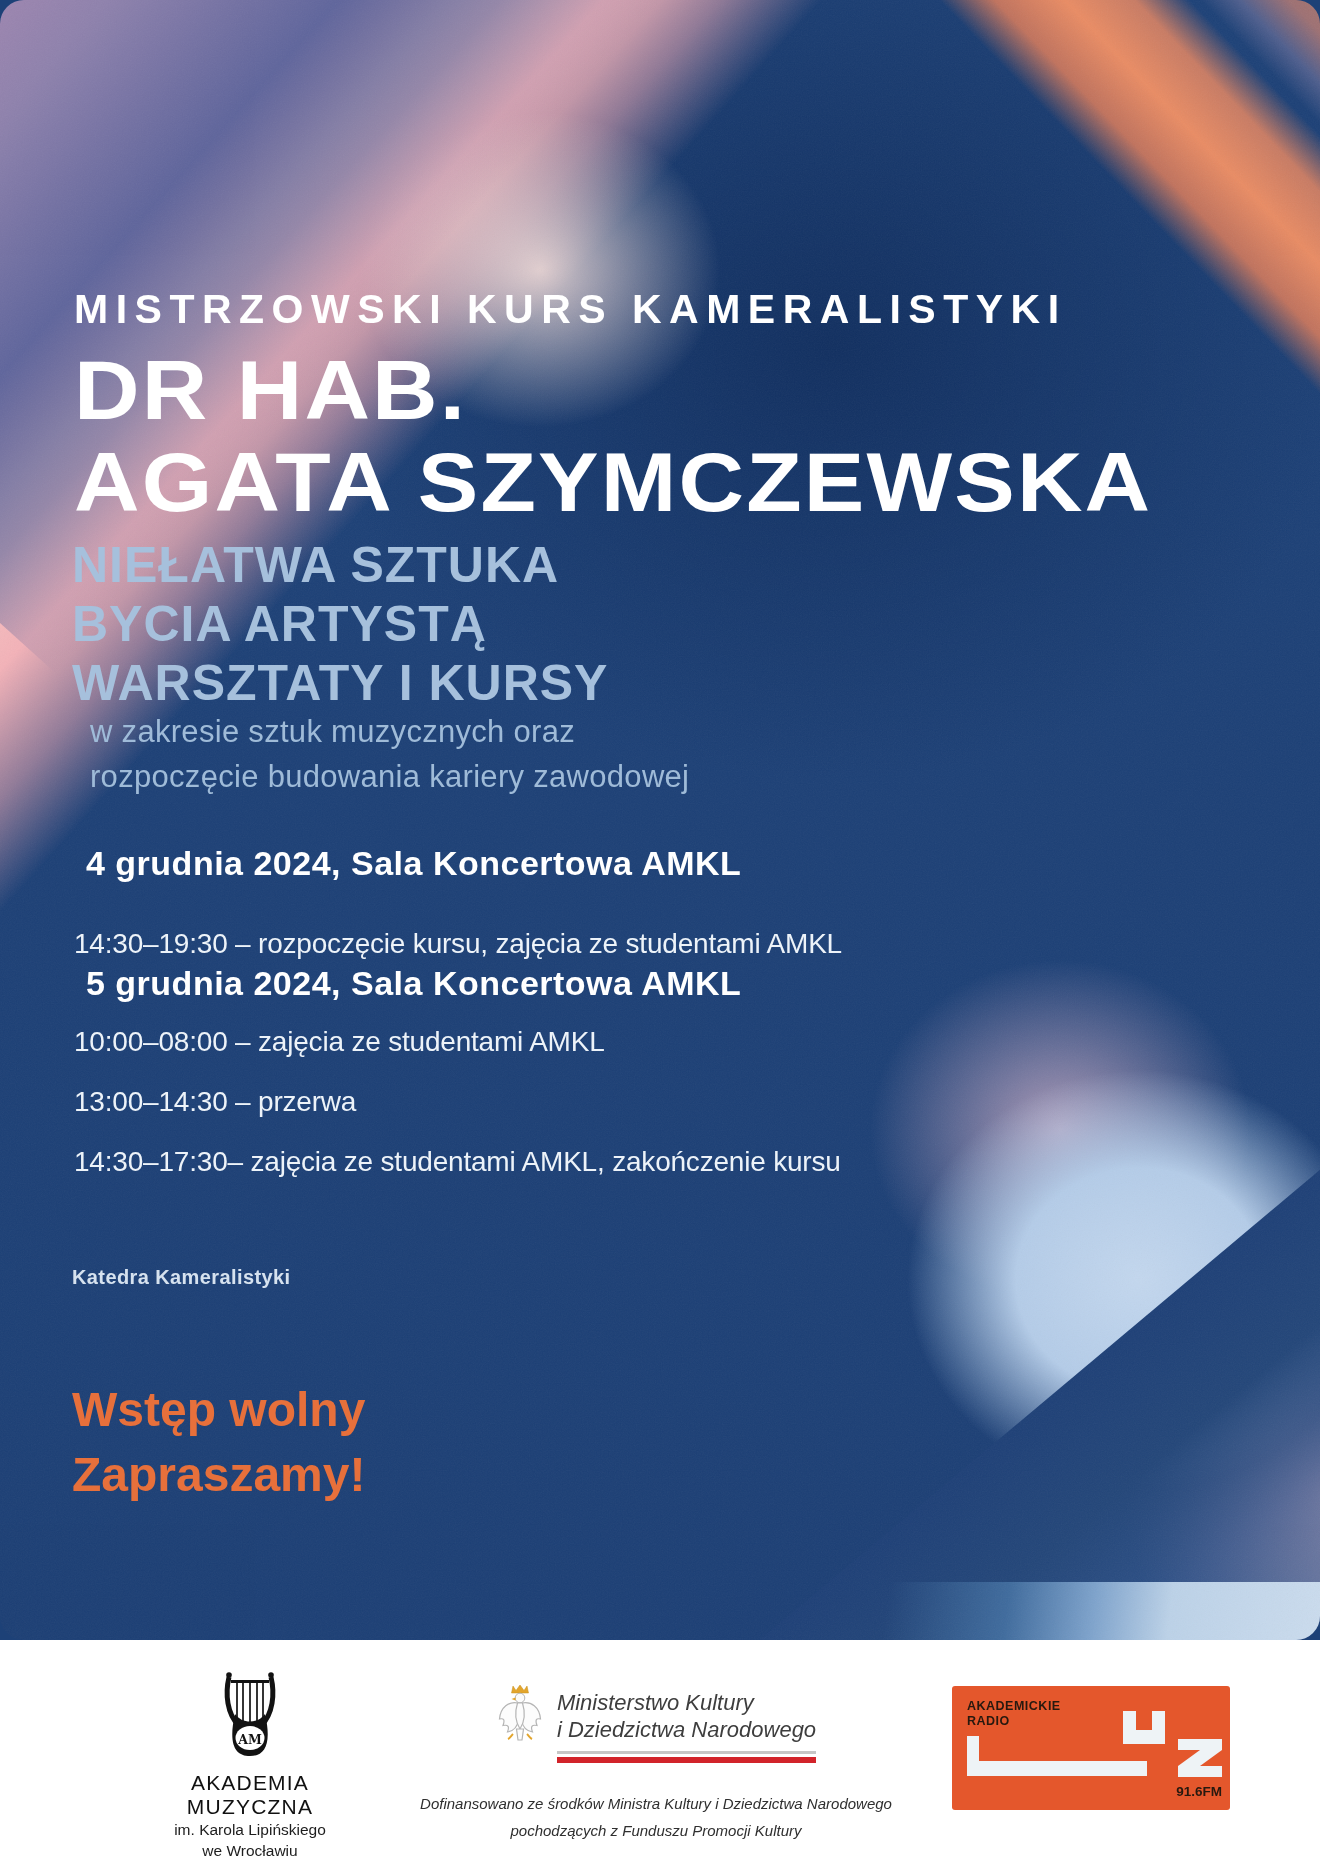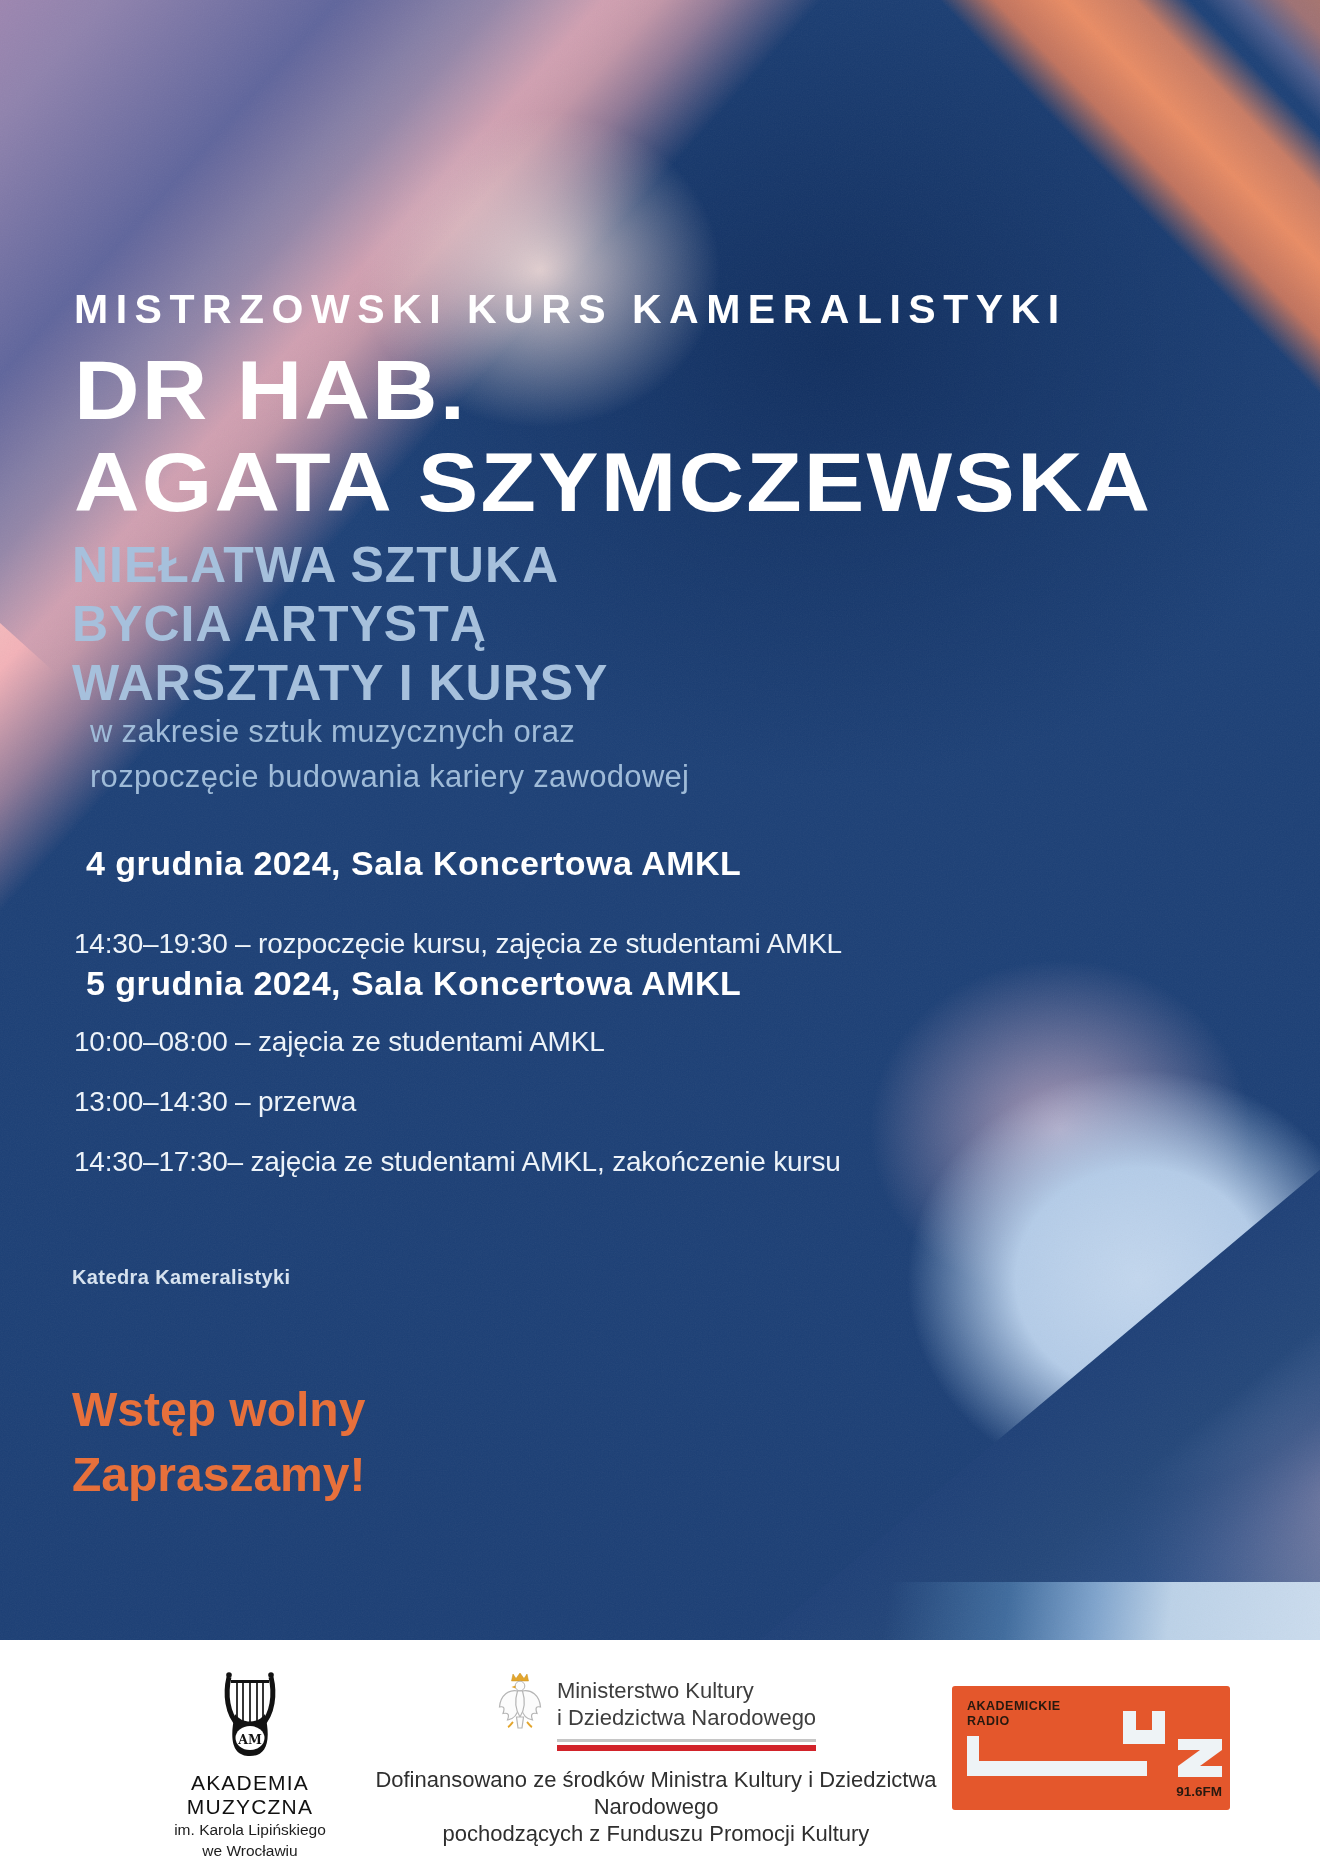--- a/index.html
+++ b/index.html
@@ -1,21 +1,21 @@
 <!DOCTYPE html>
 <html><head>
 <meta charset="utf-8">
 <style>
   html,body{margin:0;padding:0;background:#222;}
   .poster{
     position:relative;width:1320px;height:1867px;overflow:hidden;
     background:#1d4177;font-family:"Liberation Sans",sans-serif;
     -webkit-font-smoothing:antialiased;
   }
-  .art{position:absolute;left:0;top:0;width:1320px;height:1640px;overflow:hidden;}
+  .art{position:absolute;left:0;top:0;width:1320px;height:1640px;overflow:hidden;border-radius:24px;}
   .layer{position:absolute;}
   .bg-base{inset:0;background:
     radial-gradient(760px 640px at 63% 21%, #112f60 0%, rgba(17,47,96,0) 68%),
     linear-gradient(#1d4177,#1c3f75);}
   .band-pink{
     left:-890px;top:140px;width:1900px;height:580px;transform:rotate(-48deg);
     background:linear-gradient(to bottom,
       rgba(243,176,180,0) 0%, rgba(243,176,180,.75) 12%, #f2adb2 30%,
       #f6c9c5 50%, #f3b2b8 70%, rgba(240,170,180,.55) 85%, rgba(240,170,180,0) 98%);}
   .pink-highlight{
@@ -83,27 +83,27 @@
   .t-sch-i4{top:1148px;}
   .t-dept{left:72px;top:1266px;font-size:20px;font-weight:bold;color:#d6e2ef;letter-spacing:.4px;}
   .t-cta{left:72px;font-size:48px;font-weight:bold;color:#e7703b;line-height:1;}
   .t-cta1{top:1386px;}
   .t-cta2{top:1451px;}
 
   .footer{position:absolute;left:0;top:1640px;width:1320px;height:227px;background:#ffffff;}
   .academy{position:absolute;left:128px;top:28px;width:244px;text-align:center;color:#141414;}
   .academy-name{margin-top:9px;font-size:21px;letter-spacing:1.2px;color:#111;}
   .academy-sub{font-size:15.5px;line-height:21px;color:#1d1d1d;}
-  .ministry{position:absolute;left:336px;top:32px;width:640px;}
+  .ministry{position:absolute;left:336px;top:44px;width:640px;font-style:italic;}
   .min-row{display:flex;justify-content:center;align-items:flex-start;gap:13px;}
   .min-name{font-size:22px;color:#3e3e3e;line-height:27px;padding-top:5px;}
   .stripes{margin-top:8px;}
   .s-gray{height:3px;background:#c6c6c6;}
   .s-red{height:6px;background:#d2232a;margin-top:3px;}
-  .funding{margin-top:15px;text-align:center;font-size:22px;line-height:27px;color:#2f2f2f;}
+  .funding{margin-top:27px;text-align:center;font-size:15px;line-height:27px;color:#2f2f2f;}
   .luz{position:absolute;left:952px;top:46px;width:304px;height:124px;}
   .sr{position:absolute;width:1px;height:1px;overflow:hidden;clip-path:inset(50%);}
 </style>
 </head>
 <body>
 
 <div class="poster">
 
   <div class="art">
     <div class="layer bg-base"></div>

